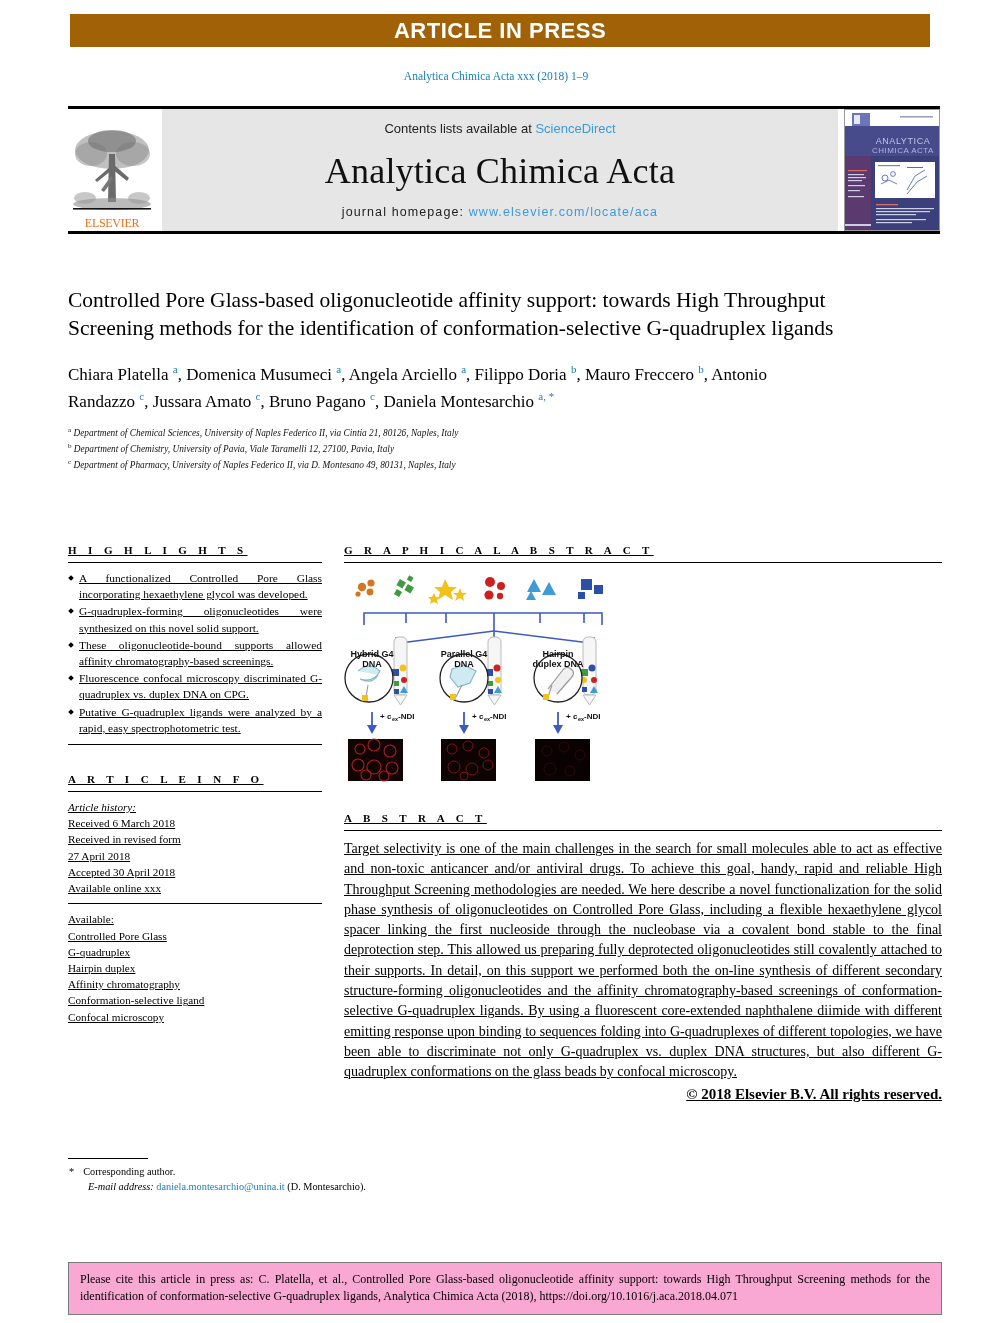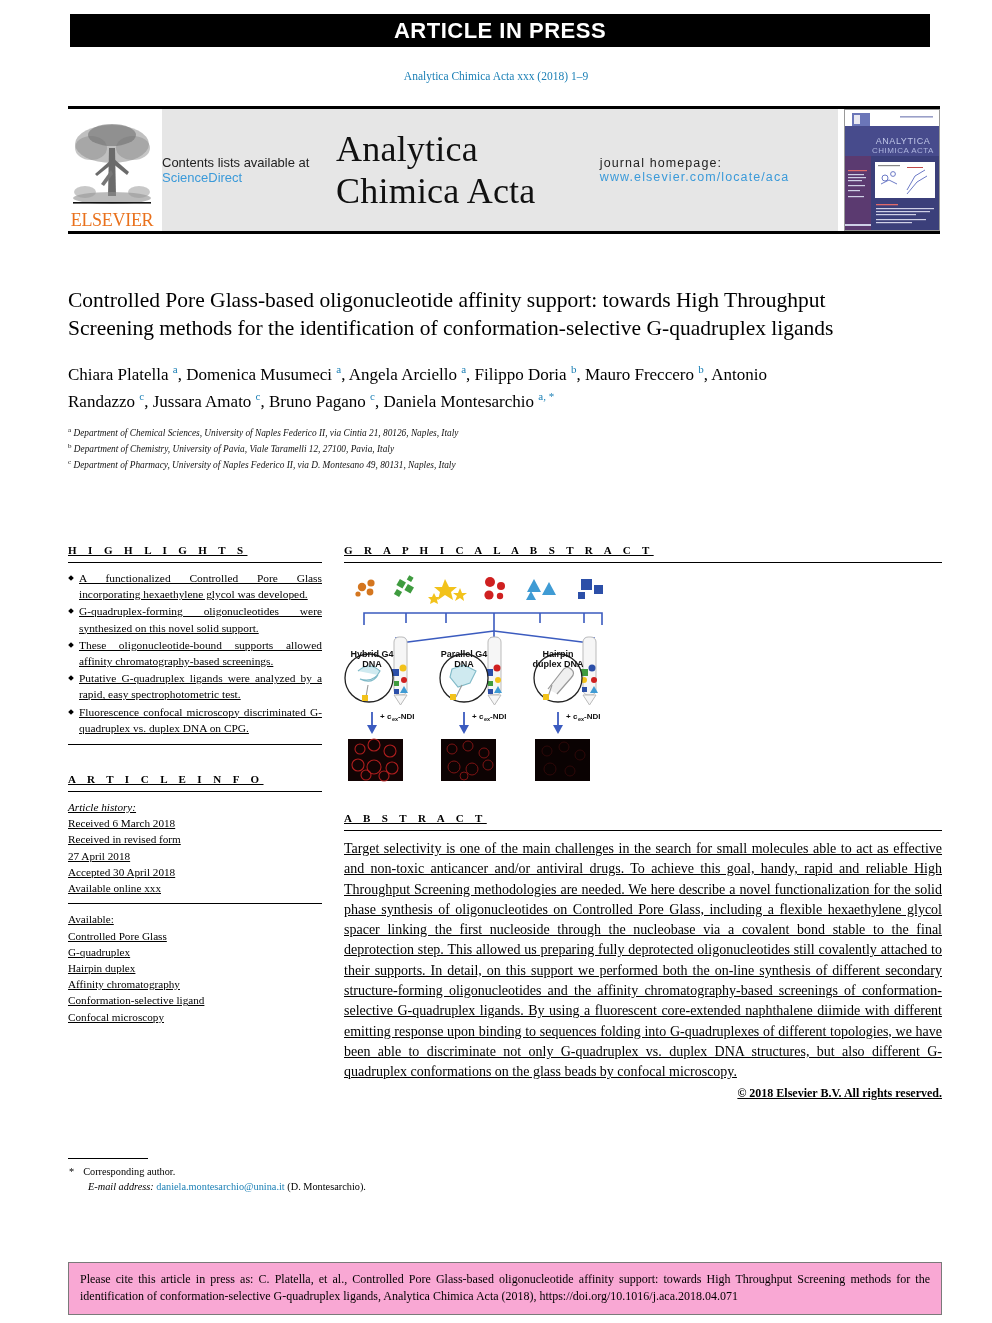--- a/index.html
+++ b/index.html
@@ -22,21 +22,21 @@
     box-sizing: border-box;
   }
 
   
   .aip-banner {
     position: absolute;
     left: 70px;
     top: 14px;
     width: 860px;
     height: 33px;
-    background: #000000;
+    background: #a16207;
     color: #ffffff;
     font-family: "Liberation Sans", sans-serif;
     font-weight: bold;
     font-size: 22px;
     letter-spacing: 0.5px;
     display: flex;
     align-items: center;
     justify-content: center;
   }
 
@@ -81,30 +81,30 @@
     flex-direction: column;
     align-items: center;
     justify-content: flex-end;
     padding: 2px 0 2px 0;
     box-sizing: border-box;
   }
   .tree-svg { display:block; }
   .elsevier-word {
     font-family: "Liberation Serif", serif;
     color: #E9711C;
-    font-size: 18px;
+    font-size: 12px;
     letter-spacing: -0.3px;
     line-height: 1;
     margin-top: 1px;
   }
   .masthead-center {
     flex: 1 1 auto;
     background: #e6e6e6;
     display: flex;
-    flex-direction: row;
+    flex-direction: column;
     align-items: center;
     justify-content: space-between;
     padding: 12px 0 12px 0;
     box-sizing: border-box;
     margin-left: 6px;
     margin-right: 6px;
   }
   .contents-line {
     font-family: "Liberation Sans", sans-serif;
     font-size: 13px;
@@ -229,21 +229,21 @@
   .spacer-rule { margin: 7px 0 0 0; }
 
   .abstract-text {
     padding-top: 8px;
     font-size: 14px;
     line-height: 1.45;
     text-align: justify;
   }
   .copyright {
     text-align: right;
-    font-size: 12px;
+    font-size: 15px;
     margin-top: 3px;
     font-weight: bold;
   }
 
   
   .ga-fig {
     padding-top: 10px;
     width: 100%;
   }
 
@@ -388,22 +388,22 @@
   <div class="cols">
 
     <div class="col-left">
 
       <div class="sec-head">H I G H L I G H T S</div>
       <div class="hr-thin"></div>
       <ul class="highlights-list">
           <li>A functionalized Controlled Pore Glass incorporating hexaethylene glycol was developed.</li>
           <li>G-quadruplex-forming oligonucleotides were synthesized on this novel solid support.</li>
           <li>These oligonucleotide-bound supports allowed affinity chromatography-based screenings.</li>
+          <li>Fluorescence confocal microscopy discriminated G-quadruplex vs. duplex DNA on CPG.</li>
           <li>Putative G-quadruplex ligands were analyzed by a rapid, easy spectrophotometric test.</li>
-          <li>Fluorescence confocal microscopy discriminated G-quadruplex vs. duplex DNA on CPG.</li>
         </ul>
       <div class="hr-thin"></div>
 
       <div style="height:28px"></div>
 
       <div class="sec-head">A R T I C L E   I N F O</div>
       <div class="hr-thin"></div>
       <div class="info-block">
         <div class="it">Article history:</div>
         <div>

